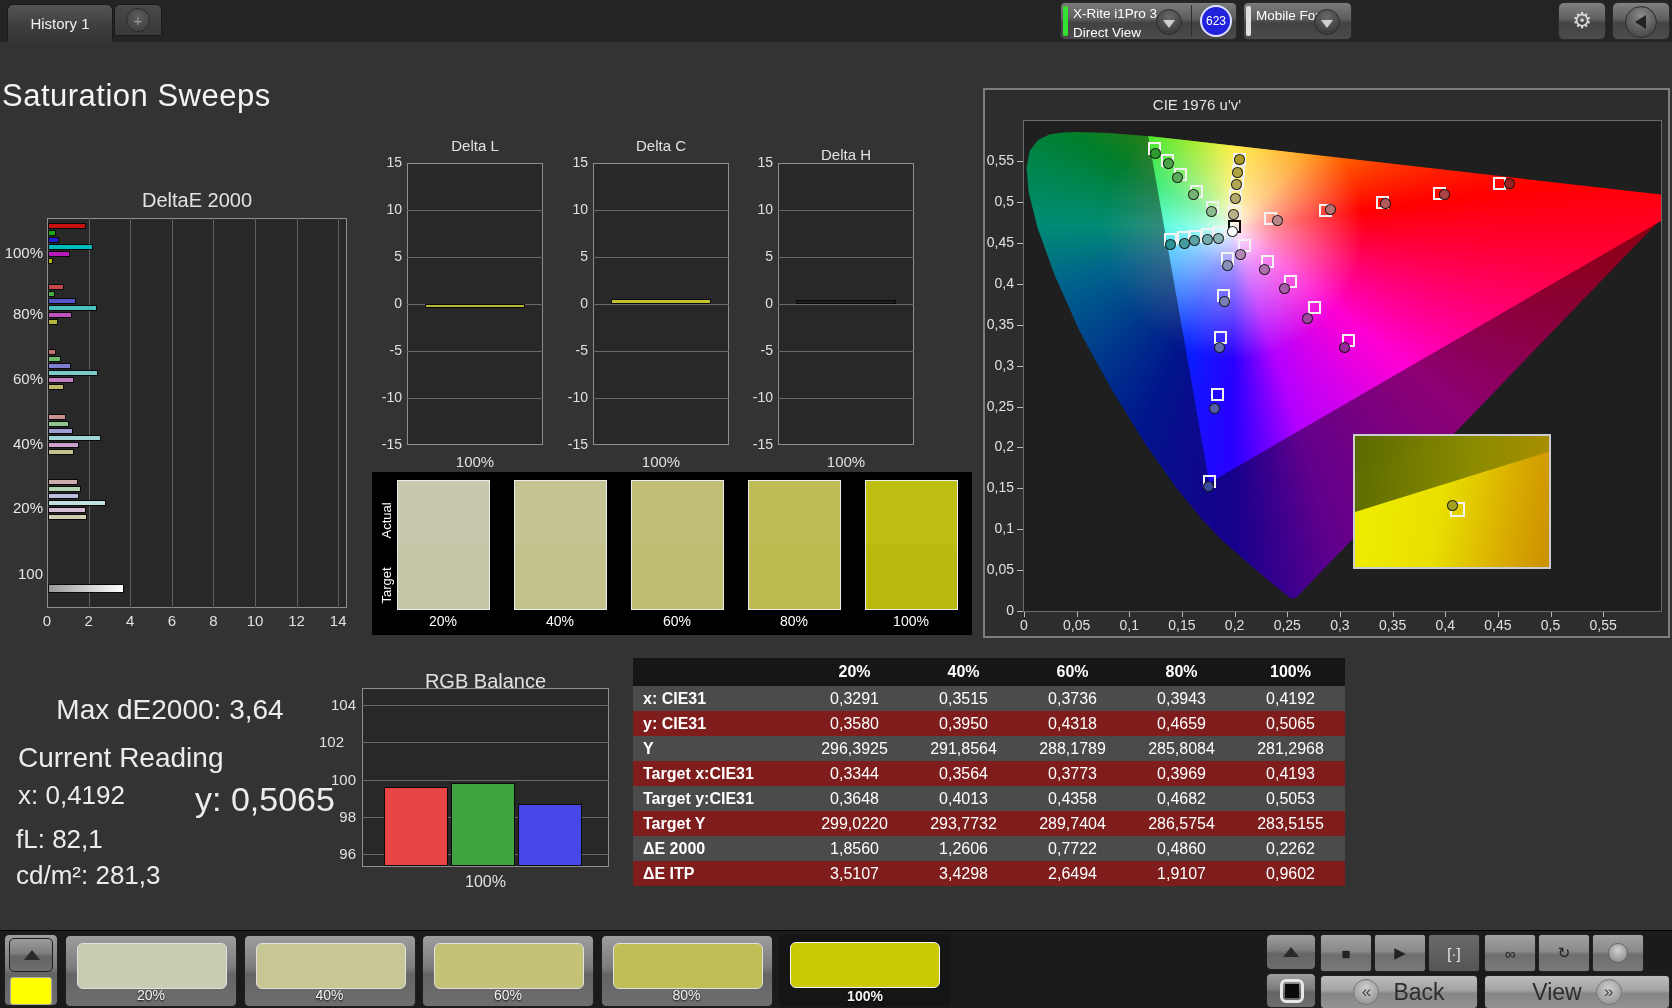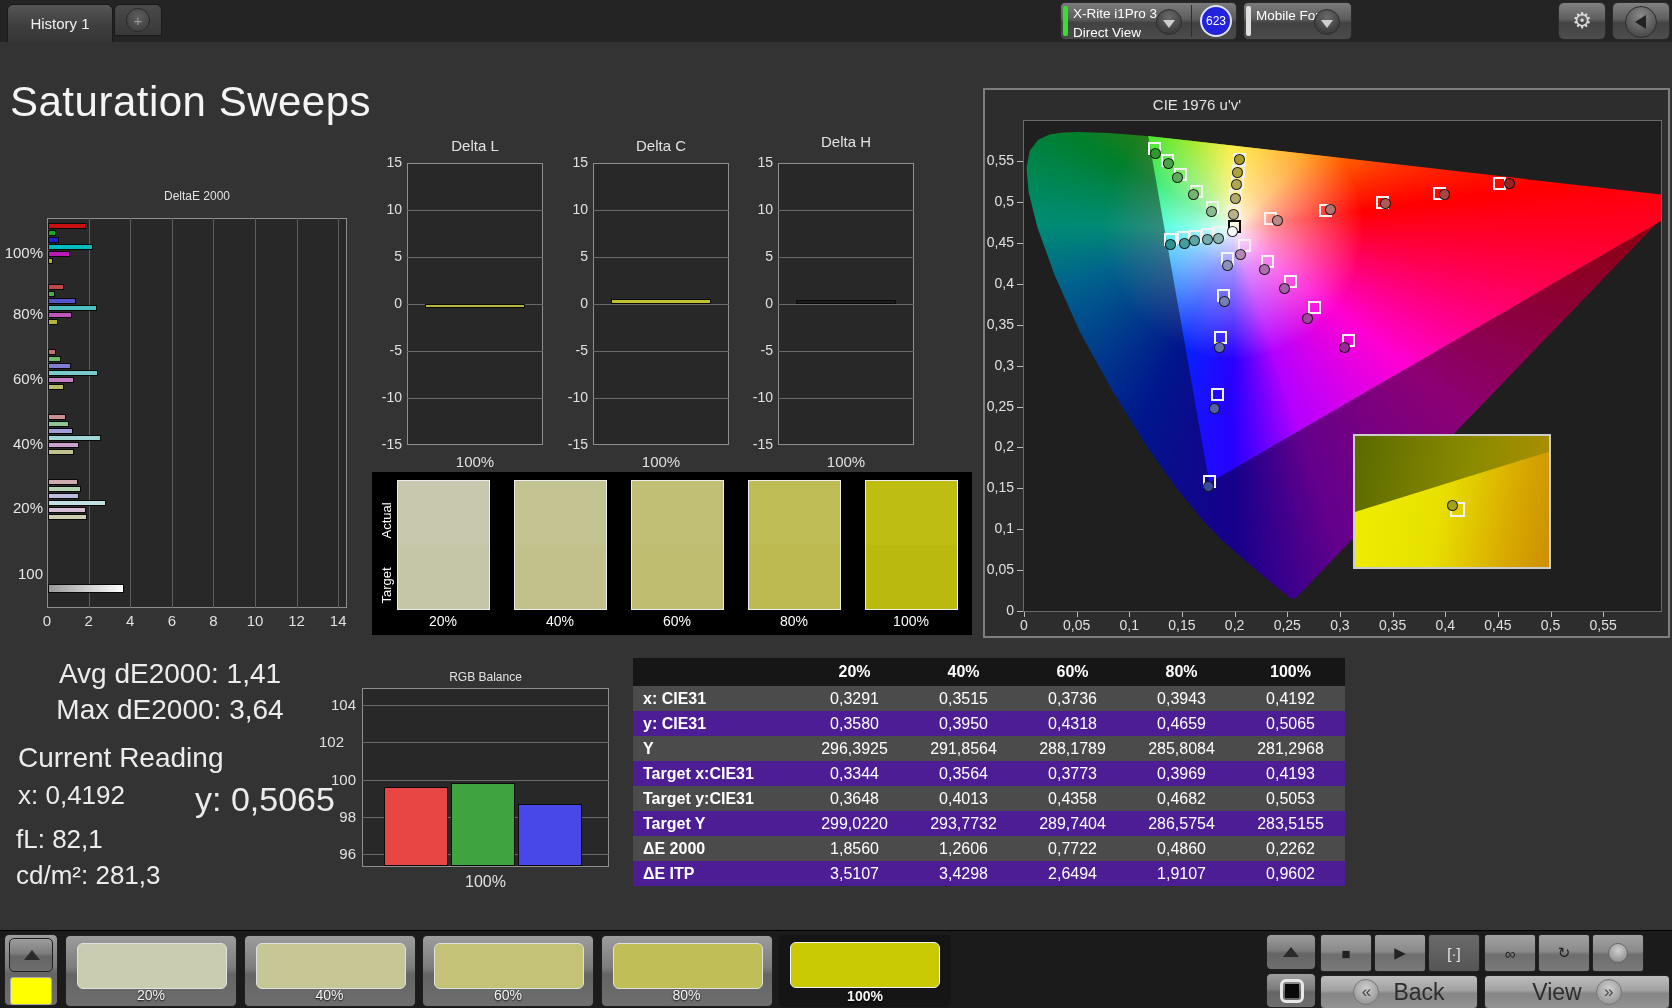--- a/index.html
+++ b/index.html
@@ -24,43 +24,43 @@
 .tbtn .txt { position:absolute; left:12px; color:#fff; font-size:13.5px; white-space:nowrap; }
 .chev { position:absolute; width:26px; height:26px; border-radius:50%;
   background:radial-gradient(circle at 50% 30%,#6a6a6a,#3c3c3c 75%); border:1px solid #2e2e2e; }
 .chev:after { content:""; position:absolute; left:6px; top:10px; border-left:6px solid transparent;
   border-right:6px solid transparent; border-top:8px solid #cfcfcf; }
 .badge { position:absolute; width:32px; height:32px; border-radius:50%; background:#2222dd;
   border:2px solid #dfe3ff; color:#fff; font-size:12px; display:flex; align-items:center; justify-content:center; }
 .gearbtn,.arrbtn { position:absolute; top:2px; height:38px; border-radius:6px;
   background:linear-gradient(180deg,#818181 0%,#5e5e5e 45%,#434343 55%,#4d4d4d 100%);
   border:1px solid #2a2a2a; }
-.title { position:absolute; left:10px; top:78px; font-size:42px; color:#f4f4f4; letter-spacing:0.5px; }
-.charttitle { position:absolute; color:#e2e2e2; font-size:12px; transform:translateX(-50%); white-space:nowrap; }
+.title { position:absolute; left:2px; top:78px; font-size:31px; color:#f4f4f4; letter-spacing:0.5px; }
+.charttitle { position:absolute; color:#e2e2e2; font-size:20px; transform:translateX(-50%); white-space:nowrap; }
 .plot { position:absolute; background:#282828; border:1px solid #8f8f8f; }
 .ticklabel { position:absolute; color:#e0e0e0; font-size:15px; white-space:nowrap; }
 .bar { position:absolute; border:1px solid #0a0a0a; }
 .catlabel { position:absolute; color:#e6e6e6; font-size:15px; text-align:right; transform:translateY(-50%); }
 .swatchpanel { position:absolute; left:372px; top:472px; width:600px; height:163px; background:#000; }
 .vlabel { position:absolute; color:#fff; font-size:13px; transform:rotate(-90deg); transform-origin:center; white-space:nowrap; }
 .sw { position:absolute; border:1px solid #ececec; }
 .swlabel { position:absolute; color:#fff; font-size:14px; transform:translateX(-50%); }
 .ciepanel { position:absolute; left:983px; top:88px; width:687px; height:550px;
   background:#2d2d2d; border:2px solid #7e7e7e; }
 .cieplot { position:absolute; left:1023px; top:120px; width:639px; height:492px;
   background:#1f1f1f; border:1px solid #6a6a6a; overflow:hidden; }
 .cielayer { position:absolute; left:0; top:0; width:680px; height:492px; }
 .statline { position:absolute; color:#ececec; white-space:nowrap; }
 table.dt { position:absolute; left:633px; top:658px; border-collapse:collapse; table-layout:fixed; }
 table.dt th, table.dt td { font-size:16px; color:#fff; height:25px; overflow:hidden; }
 table.dt thead th { background:#161616; height:28px; font-weight:bold; text-align:center; }
 table.dt td.rl { font-weight:bold; text-align:left; padding-left:10px; }
 table.dt td { text-align:center; font-weight:normal; }
 tr.dark td { background:#4b4b4b; }
-tr.light td { background:#4c1d95; }
+tr.light td { background:#7f1d1d; }
 .bottombar { position:absolute; left:0; top:930px; width:1672px; height:78px; background:#1b1b1b; border-top:1px solid #000; }
 .raised { background:linear-gradient(180deg,#9d9d9d 0%,#7d7d7d 45%,#656565 55%,#6e6e6e 100%);
   border:1px solid #1f1f1f; border-radius:5px; }
 .swbtn { position:absolute; top:4px; width:172px; height:72px; }
 .swbtn .inner { position:absolute; left:11px; top:7px; width:150px; height:46px; border-radius:6px; border:1px solid #e0e0e0; }
 .swbtn .lbl { position:absolute; bottom:3px; width:100%; text-align:center; color:#f5f5f5; font-size:14px; text-shadow:0 1px 2px #000; }
 .tpbtn { position:absolute; top:3px; width:52px; height:38px; border-radius:3px;
   background:linear-gradient(180deg,#a2a2a2 0%,#8a8a8a 45%,#6e6e6e 55%,#7a7a7a 100%);
   border:1px solid #222; display:flex; align-items:center; justify-content:center; color:#222; }
 .navbtn { position:absolute; top:44px; height:34px; border-radius:4px;
@@ -193,21 +193,21 @@
       <div style="position:absolute;left:593px;top:398px;width:136px;height:1px;background:#6a6a6a;"></div>
       <div class="ticklabel" style="left:548px;top:154px;width:40px;text-align:right;font-size:14px;">15</div>
       <div class="ticklabel" style="left:548px;top:201px;width:40px;text-align:right;font-size:14px;">10</div>
       <div class="ticklabel" style="left:548px;top:248px;width:40px;text-align:right;font-size:14px;">5</div>
       <div class="ticklabel" style="left:548px;top:295px;width:40px;text-align:right;font-size:14px;">0</div>
       <div class="ticklabel" style="left:548px;top:342px;width:40px;text-align:right;font-size:14px;">-5</div>
       <div class="ticklabel" style="left:548px;top:389px;width:40px;text-align:right;font-size:14px;">-10</div>
       <div class="ticklabel" style="left:548px;top:436px;width:40px;text-align:right;font-size:14px;">-15</div>
       <div class="ticklabel" style="left:631px;top:453px;width:60px;text-align:center;">100%</div>
       <div class="bar" style="left:611px;top:298.83px;width:100px;height:5.170000000000001px;background:#c2c22e;"></div>
-      <div class="charttitle" style="left:846px;top:133px;font-size:15px;">Delta H</div>
+      <div class="charttitle" style="left:846px;top:146px;font-size:15px;">Delta H</div>
       <div class="plot" style="left:778px;top:163px;width:136px;height:282px;"></div>
       <div style="position:absolute;left:778px;top:210px;width:136px;height:1px;background:#6a6a6a;"></div>
       <div style="position:absolute;left:778px;top:257px;width:136px;height:1px;background:#6a6a6a;"></div>
       <div style="position:absolute;left:778px;top:304px;width:136px;height:1px;background:#6a6a6a;"></div>
       <div style="position:absolute;left:778px;top:351px;width:136px;height:1px;background:#6a6a6a;"></div>
       <div style="position:absolute;left:778px;top:398px;width:136px;height:1px;background:#6a6a6a;"></div>
       <div class="ticklabel" style="left:733px;top:154px;width:40px;text-align:right;font-size:14px;">15</div>
       <div class="ticklabel" style="left:733px;top:201px;width:40px;text-align:right;font-size:14px;">10</div>
       <div class="ticklabel" style="left:733px;top:248px;width:40px;text-align:right;font-size:14px;">5</div>
       <div class="ticklabel" style="left:733px;top:295px;width:40px;text-align:right;font-size:14px;">0</div>
@@ -361,21 +361,20 @@
       <div style="position:absolute;left:362px;top:816.9px;width:247px;height:1px;background:#6a6a6a;"></div>
       <div class="ticklabel" style="left:314px;top:807.9px;width:42px;text-align:right;">98</div>
       <div style="position:absolute;left:362px;top:854.2px;width:247px;height:1px;background:#6a6a6a;"></div>
       <div class="ticklabel" style="left:314px;top:845.2px;width:42px;text-align:right;">96</div>
       <div class="bar" style="left:384px;top:787.4600000000002px;width:64px;height:78.53999999999985px;background:#e84545;"></div>
       <div class="bar" style="left:451px;top:782.7975000000001px;width:64px;height:83.20249999999987px;background:#3fa33f;"></div>
       <div class="bar" style="left:518px;top:804.2449999999999px;width:64px;height:61.75500000000011px;background:#4848e8;"></div>
       <div class="ticklabel" style="left:450.5px;top:873px;width:70px;text-align:center;font-size:16px;">100%</div>
     </div>
 
-  <div class="statline" style="left:0px;top:658px;width:340px;text-align:center;font-size:28px;">Avg dE2000: 1,41</div>
   <div class="statline" style="left:0px;top:694px;width:340px;text-align:center;font-size:28px;">Max dE2000: 3,64</div>
   <div class="statline" style="left:18px;top:742px;font-size:28px;">Current Reading</div>
   <div class="statline" style="left:18px;top:780px;font-size:26px;">x: 0,4192</div>
   <div class="statline" style="left:195px;top:780px;font-size:34px;">y: 0,5065</div>
   <div class="statline" style="left:16px;top:824px;font-size:26px;">fL: 82,1</div>
   <div class="statline" style="left:16px;top:860px;font-size:26px;">cd/m²: 281,3</div>
 
   <table class="dt">
     <thead>
         <tr>

